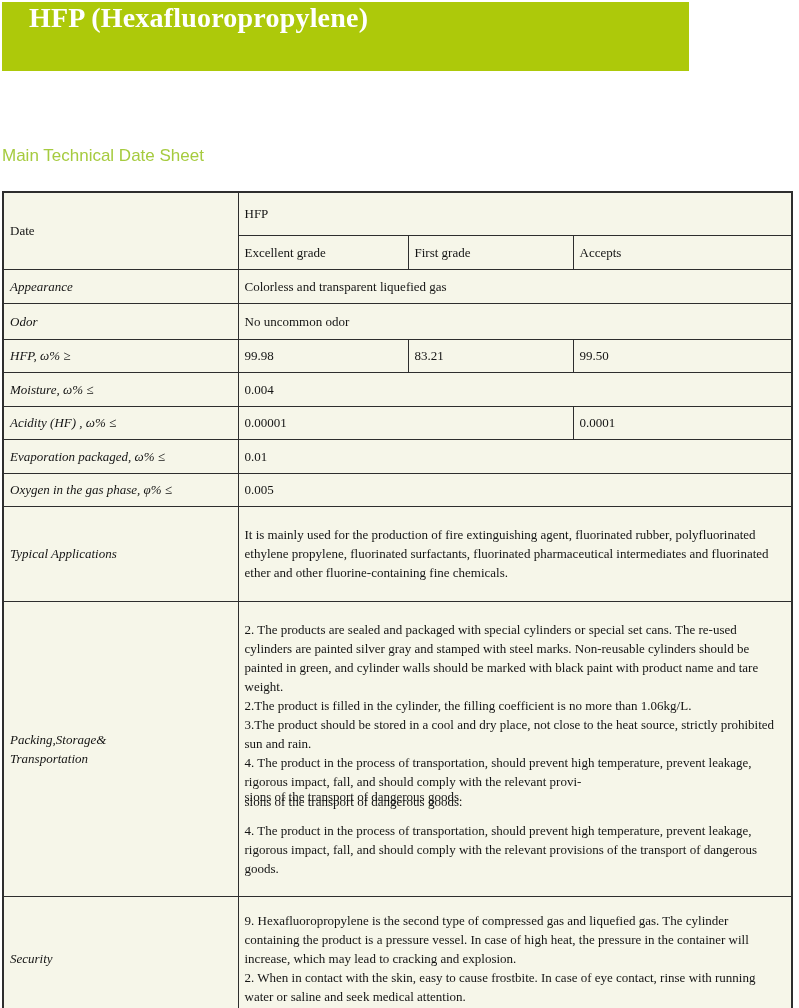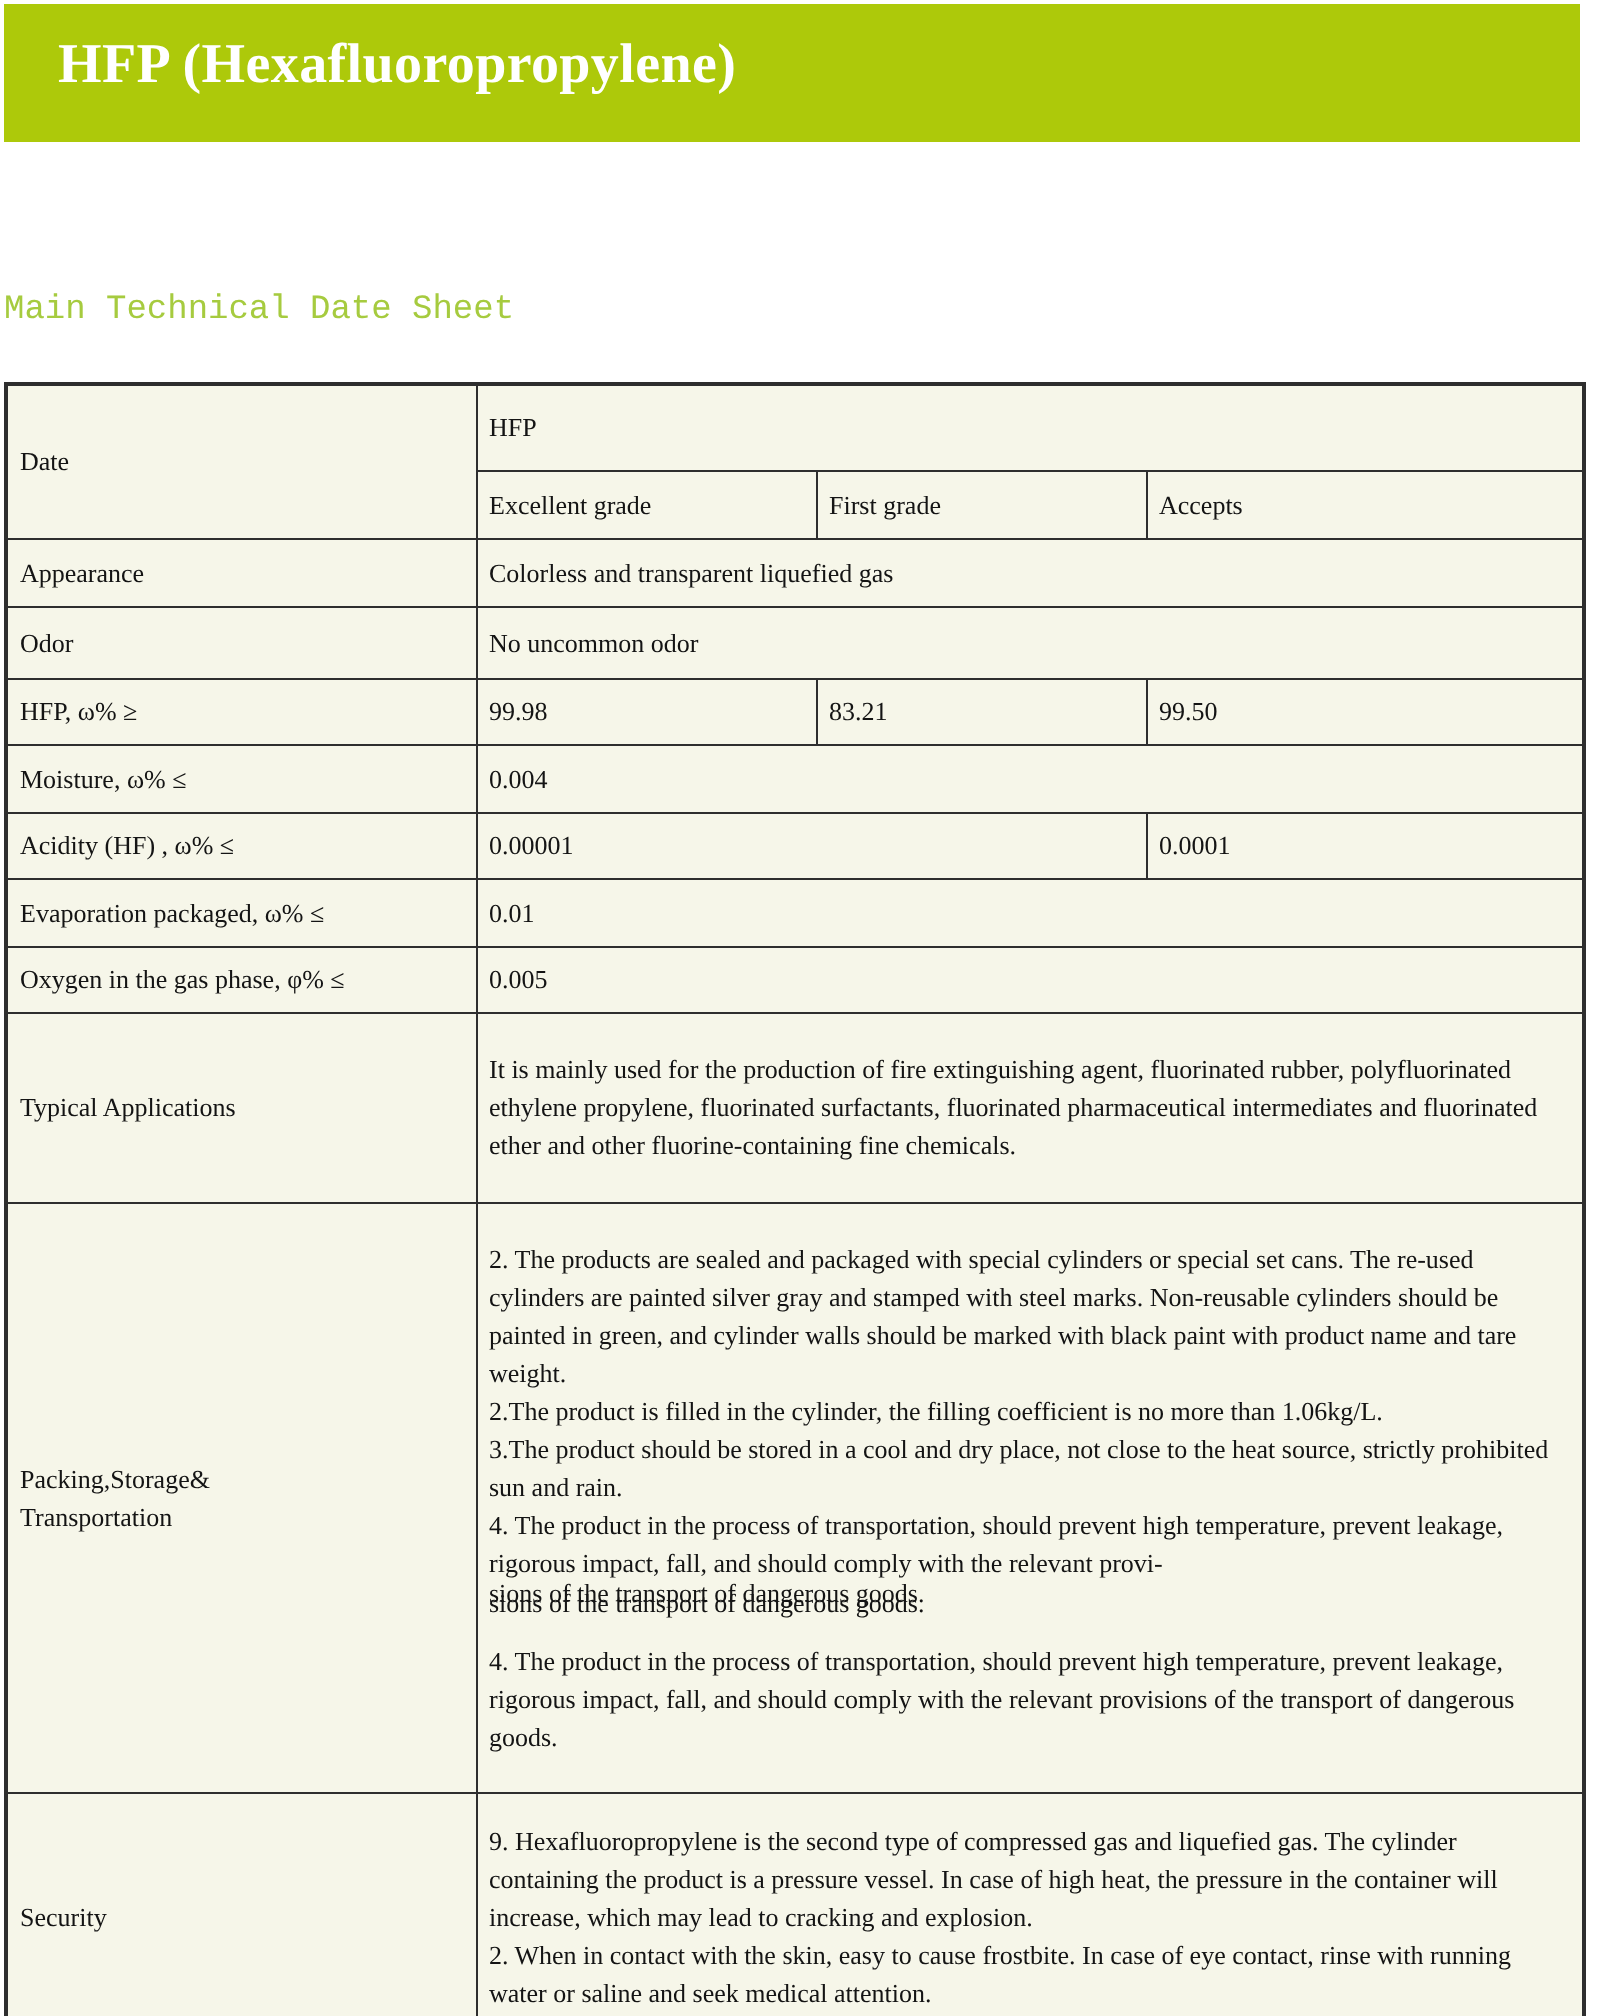--- a/index.html
+++ b/index.html
@@ -12,49 +12,49 @@
     --banner-text:#ffffff;
     --body-text:#141414;
   }
   *{box-sizing:border-box;margin:0;padding:0;}
   html,body{background:#ffffff;}
   body{
     width:799px;height:1008px;overflow:hidden;position:relative;
     font-family:"Liberation Serif","DejaVu Serif",serif;color:var(--body-text);
   }
   .banner{
-    position:absolute;left:2px;top:2px;width:788px;height:69px;
+    position:absolute;left:2px;top:2px;width:687px;height:69px;
     background:var(--banner-green);
-    display:flex;align-items:center;
+    display:flex;
   }
   .banner h1{
     font-family:"Liberation Serif","DejaVu Serif",serif;
     font-weight:bold;font-size:28px;color:var(--banner-text);
     padding-left:27px;letter-spacing:0.2px;padding-bottom:8px;
   }
   .section-heading{
     position:absolute;left:2px;top:146px;
-    font-family:Liberation Mono, monospace;
+    font-family:Liberation Sans, sans-serif;
     font-size:17px;color:var(--heading-green);
   }
   table.tech{
     position:absolute;left:2px;top:191px;width:789px;
     border-collapse:collapse;table-layout:fixed;
     border:2px solid var(--border-color);
   }
   table.tech td{
     border:1.5px solid var(--border-color);
     font-size:13px;line-height:19px;
     text-align:left;vertical-align:middle;
     padding:2px 6px;
     background:var(--value-cell-bg);
     margin-left:21px;
   }
   td.hcell{background:var(--header-cell-bg);}
-  td.labelcell{background:var(--label-cell-bg);}
+  td.labelcell{background:var(--label-cell-bg);font-style:italic;}
   td.paracell{
     text-align:justify;vertical-align:middle;
     padding:9px 11px;
   }
   td.prewrap{white-space:pre-line;}
   .para{margin:0;}
   .para + .para{margin-top:0;}
   .repeat-para{margin-top:13px;}
   .garbled{position:relative;height:17px;overflow:visible;}
   .garbled span{position:absolute;left:0;white-space:nowrap;}

